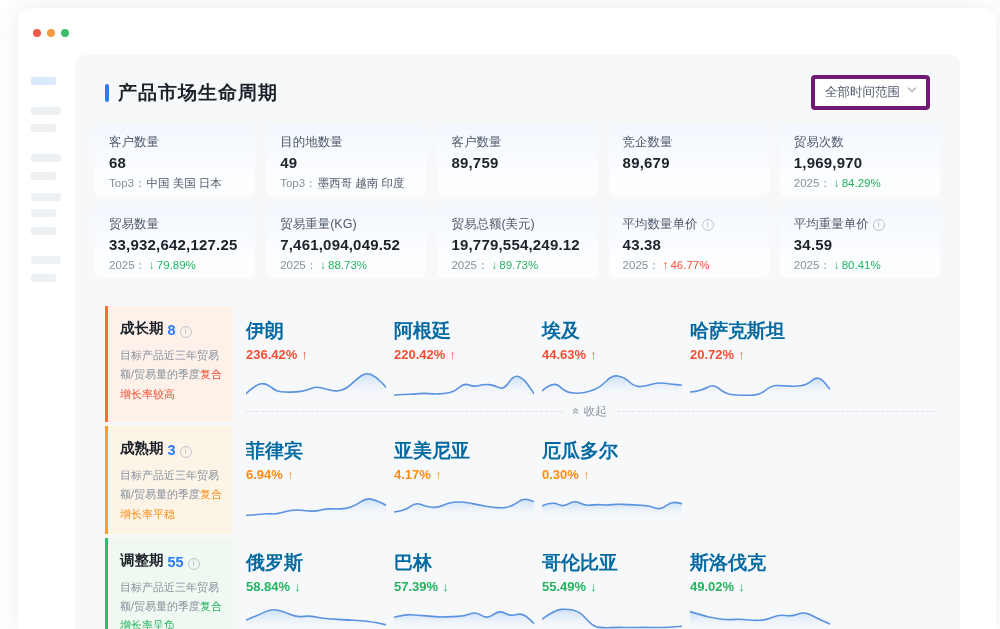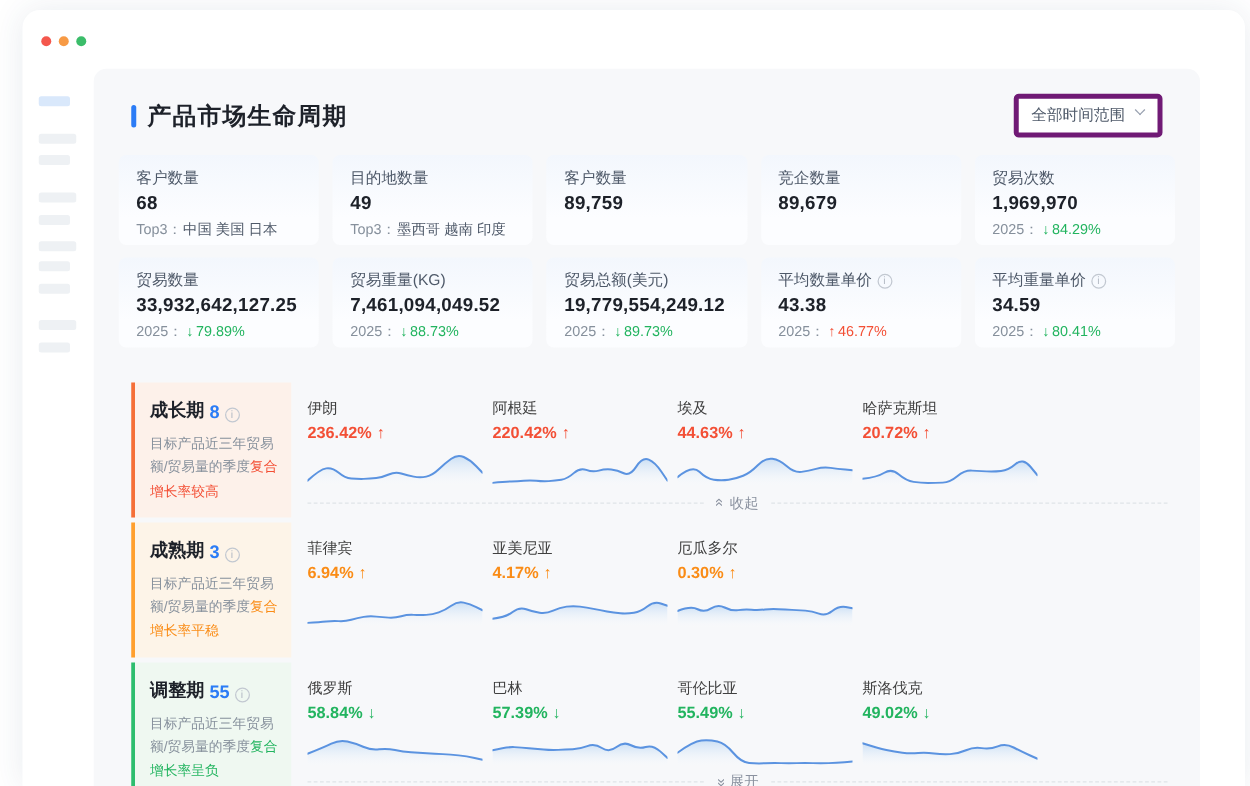--- a/index.html
+++ b/index.html
@@ -52,21 +52,21 @@
   .sec-mature .sec-label { background:#fdf4e8; border-left-color:#ff9f2e; }
   .sec-adjust .sec-label { background:#eff8f1; border-left-color:#2dbd6e; }
   .sec-title-row { display:flex; align-items:flex-end; gap:4px; }
   .sec-title { font-size:14.5px; font-weight:700; color:#1d2129; }
   .sec-count { font-size:14.5px; font-weight:700; color:#2b7cf6; }
   .sec-desc { margin-top:8px; font-size:11px; color:#86909c; line-height:1.75; }
   .sec-growth .hl { color:#f34f35; } .sec-mature .hl { color:#fa8c16; } .sec-adjust .hl { color:#22b45f; }
   .sec-body { flex:1; padding:6px 0 0 13px; }
   .charts { display:flex; }
   .chart-cell { width:148px; flex:none; cursor:pointer; }
-  .cname { font-size:12px; font-weight:400; color:#404040; padding-top:6px; }
+  .cname { font-size:19px; font-weight:700; color:#0369a1; padding-top:6px; }
   .cpct { font-size:13px; font-weight:700; margin-top:3px; }
   .sec-growth .cpct { color:#f34f35; } .sec-mature .cpct { color:#fa8c16; } .sec-adjust .cpct { color:#22b45f; }
   .cpct::after { margin-left:4px; }
   .cpct.up::after { content:"↑"; } .cpct.down::after { content:"↓"; }
   .spark { margin-top:2px; height:36px; }
   
   .toggle-row { display:flex; align-items:center; margin:2px 6px 2px 0; height:18px; cursor:pointer; }
   .dash { flex:1; border-top:1px dashed #dfe3e8; }
   .toggle { display:flex; align-items:center; gap:4px; font-size:11.5px; color:#8a919f; padding:0 10px; }
   .tg-icon { display:inline-block; font-size:12px; color:#8a919f; line-height:1; }

